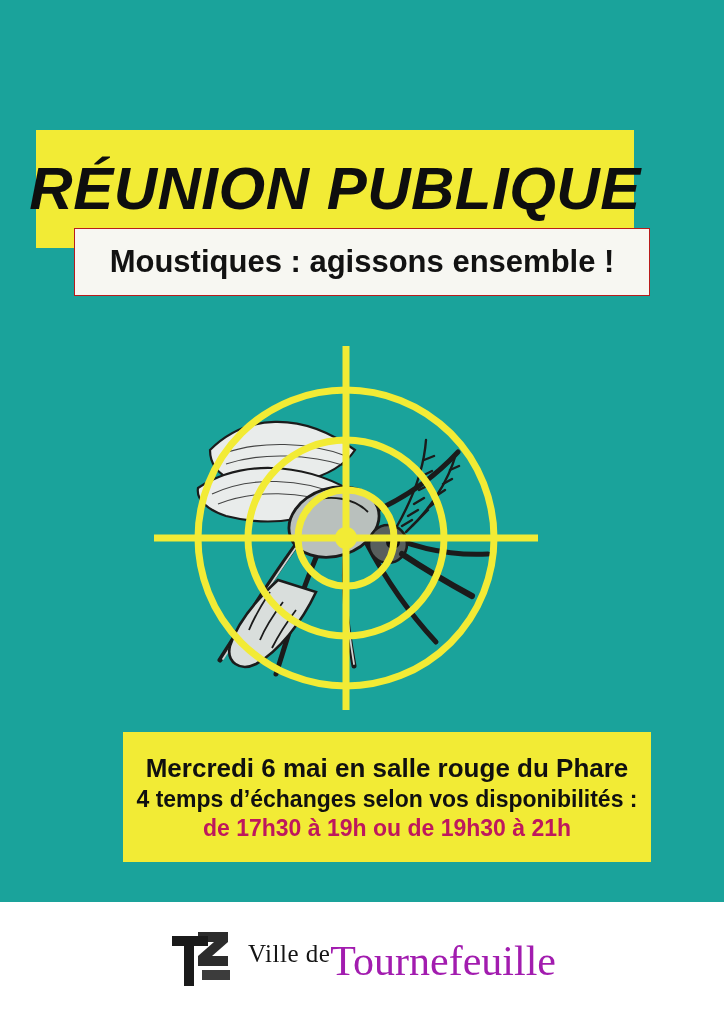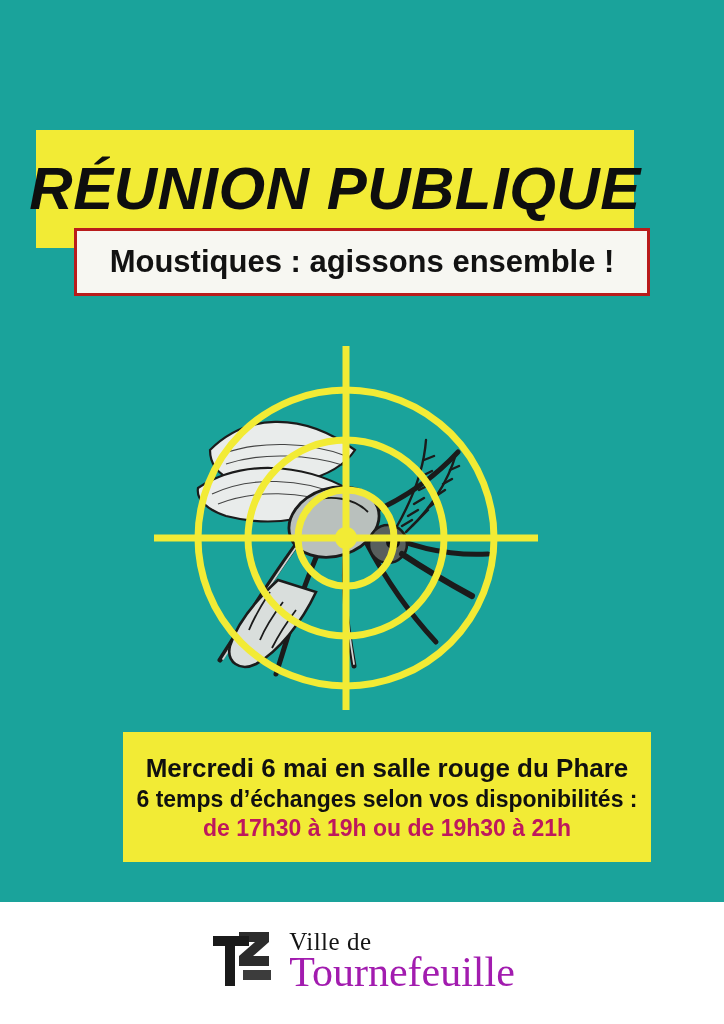--- a/index.html
+++ b/index.html
@@ -46,21 +46,21 @@
   }
 
   
   .subtitle-band {
     position: absolute;
     left: 74px;
     top: 228px;
     width: 576px;
     height: 68px;
     background: #f7f7f2;
-    border: 3px solid #b91c1c;
+    border: 1px solid #b91c1c;
     box-sizing: border-box;
     display: flex;
     align-items: center;
     justify-content: center;
   }
   .subtitle-band .subtitle-text {
     font-weight: bold;
     font-size: 31px;
     color: #121212;
     white-space: nowrap;
@@ -124,21 +124,21 @@
   }
   .logo-wrap {
     display: flex;
     align-items: center;
     gap: 14px;
     transform: translateY(-2px);
   }
   .logo-mark { width: 66px; height: 62px; }
   .logo-text {
     display: flex;
-    flex-direction: column;
+    flex-direction: row;
     line-height: 0.92;
   }
   .logo-ville {
     font-family: "Liberation Serif", serif;
     font-size: 25px;
     color: #141414;
     letter-spacing: 0.5px;
   }
   .logo-town {
     font-family: "Liberation Serif", serif;
@@ -218,21 +218,21 @@
         <circle cx="196" cy="208" r="48"></circle>
         <line x1="196" y1="16" x2="196" y2="400"></line>
         <line x1="4" y1="208" x2="388" y2="208"></line>
         <circle cx="196" cy="208" r="11" fill="#f2eb35" stroke="none"></circle>
       </g>
     </svg>
   </div>
 
   <div class="info-band">
     <div class="info-line-1">Mercredi 6 mai en salle rouge du Phare</div>
-    <div class="info-line-2">6 temps d’échanges selon vos disponibilités :</div>
+    <div class="info-line-2">4 temps d’échanges selon vos disponibilités :</div>
     <div class="info-line-3">de 17h30 à 19h ou de 19h30 à 21h</div>
   </div>
 
   <div class="footer">
     <div class="logo-wrap">
       <span class="logo-mark">
         <svg width="66" height="62" viewBox="0 0 66 62" xmlns="http://www.w3.org/2000/svg">
           <g fill="#1a1a1a">
             <path d="M4 6 L40 6 L40 16 L26 16 L26 56 L16 56 L16 16 L4 16 Z"></path>
             <path d="M30 2 L60 2 L60 12 L44 26 L60 26 L60 36 L30 36 L30 26 L46 12 L30 12 Z" opacity="0.92"></path>

